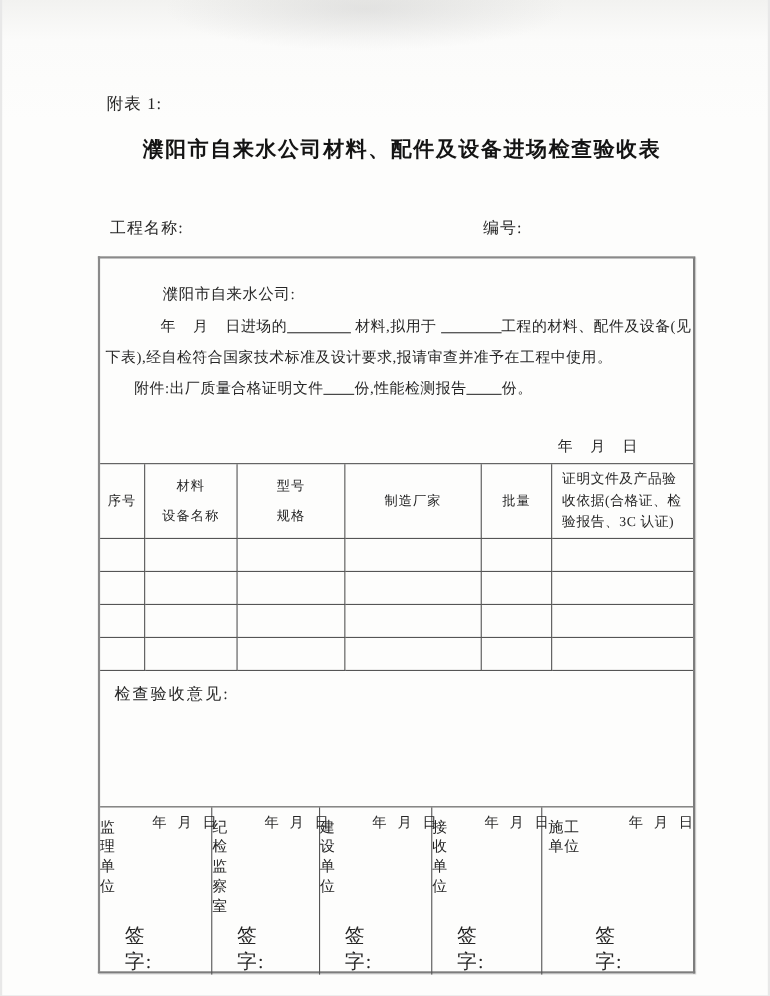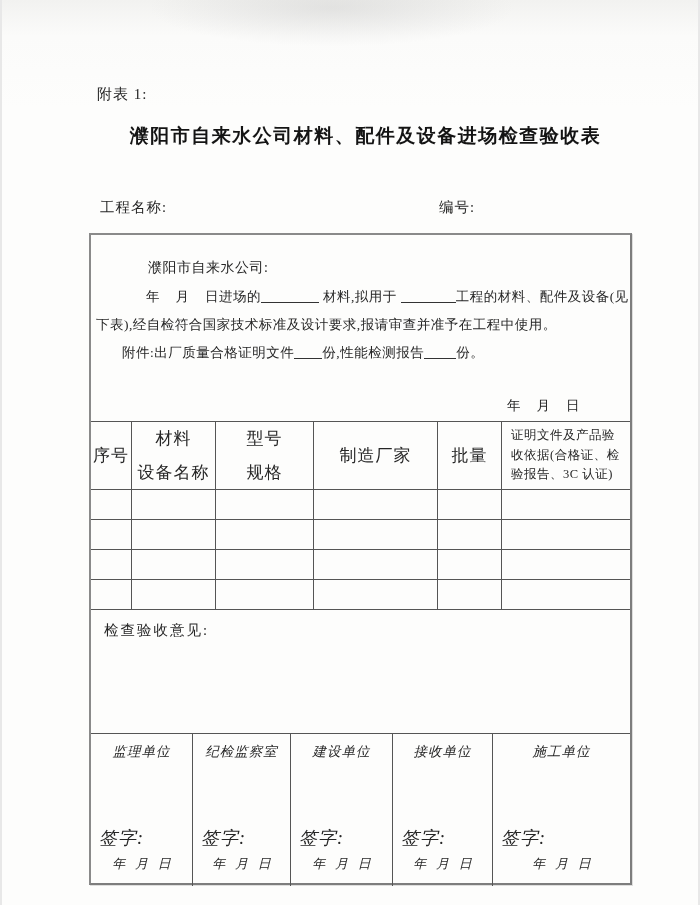--- a/index.html
+++ b/index.html
@@ -44,37 +44,37 @@
 
   
   .mgrid{
     display:grid;height:188px;
     grid-template-columns:41px 84px 98px 124px 64px 1fr;
     grid-template-rows:68px 30px 30px 30px 30px;
   }
   .mcell{
     box-sizing:border-box;border-right:1px solid #555;border-bottom:1px solid #555;
     display:flex;flex-direction:column;align-items:center;justify-content:center;
-    font-size:17px;letter-spacing:1px;
+    font-size:12px;letter-spacing:1px;
   }
   .mcell.lastcol{border-right:none;}
   .twoline{gap:11px;}
   .cert{
     font-size:12.5px;line-height:1.55;letter-spacing:0.5px;
     align-items:flex-start;justify-content:center;text-align:left;
     padding:4px 4px 4px 9px;white-space:normal;
   }
 
   
   .opinion{position:relative;height:123px;border-bottom:1px solid #555;}
   .opinion-label{position:absolute;left:13px;top:11px;font-size:14.5px;letter-spacing:2px;}
 
   
   .sgrid{display:grid;height:152px;grid-template-columns:102px 98px 102px 100px 1fr;}
-  .scell{box-sizing:border-box;border-right:1px solid #555;display:flex;flex-direction:column;font-style:italic;}
+  .scell{box-sizing:border-box;border-right:1px solid #555;display:flex;flex-direction:row;}
   .scell.lastcol{border-right:none;}
   .sg-title{text-align:center;padding-top:9px;font-size:13.5px;letter-spacing:1px;}
   .sg-sign{margin-top:auto;padding-left:8px;font-size:18px;letter-spacing:1px;}
   .sg-date{padding:5px 0 13px;text-align:center;font-size:13px;white-space:pre;}
 </style>
 </head>
 <body>
 
 <div class="page">
 

